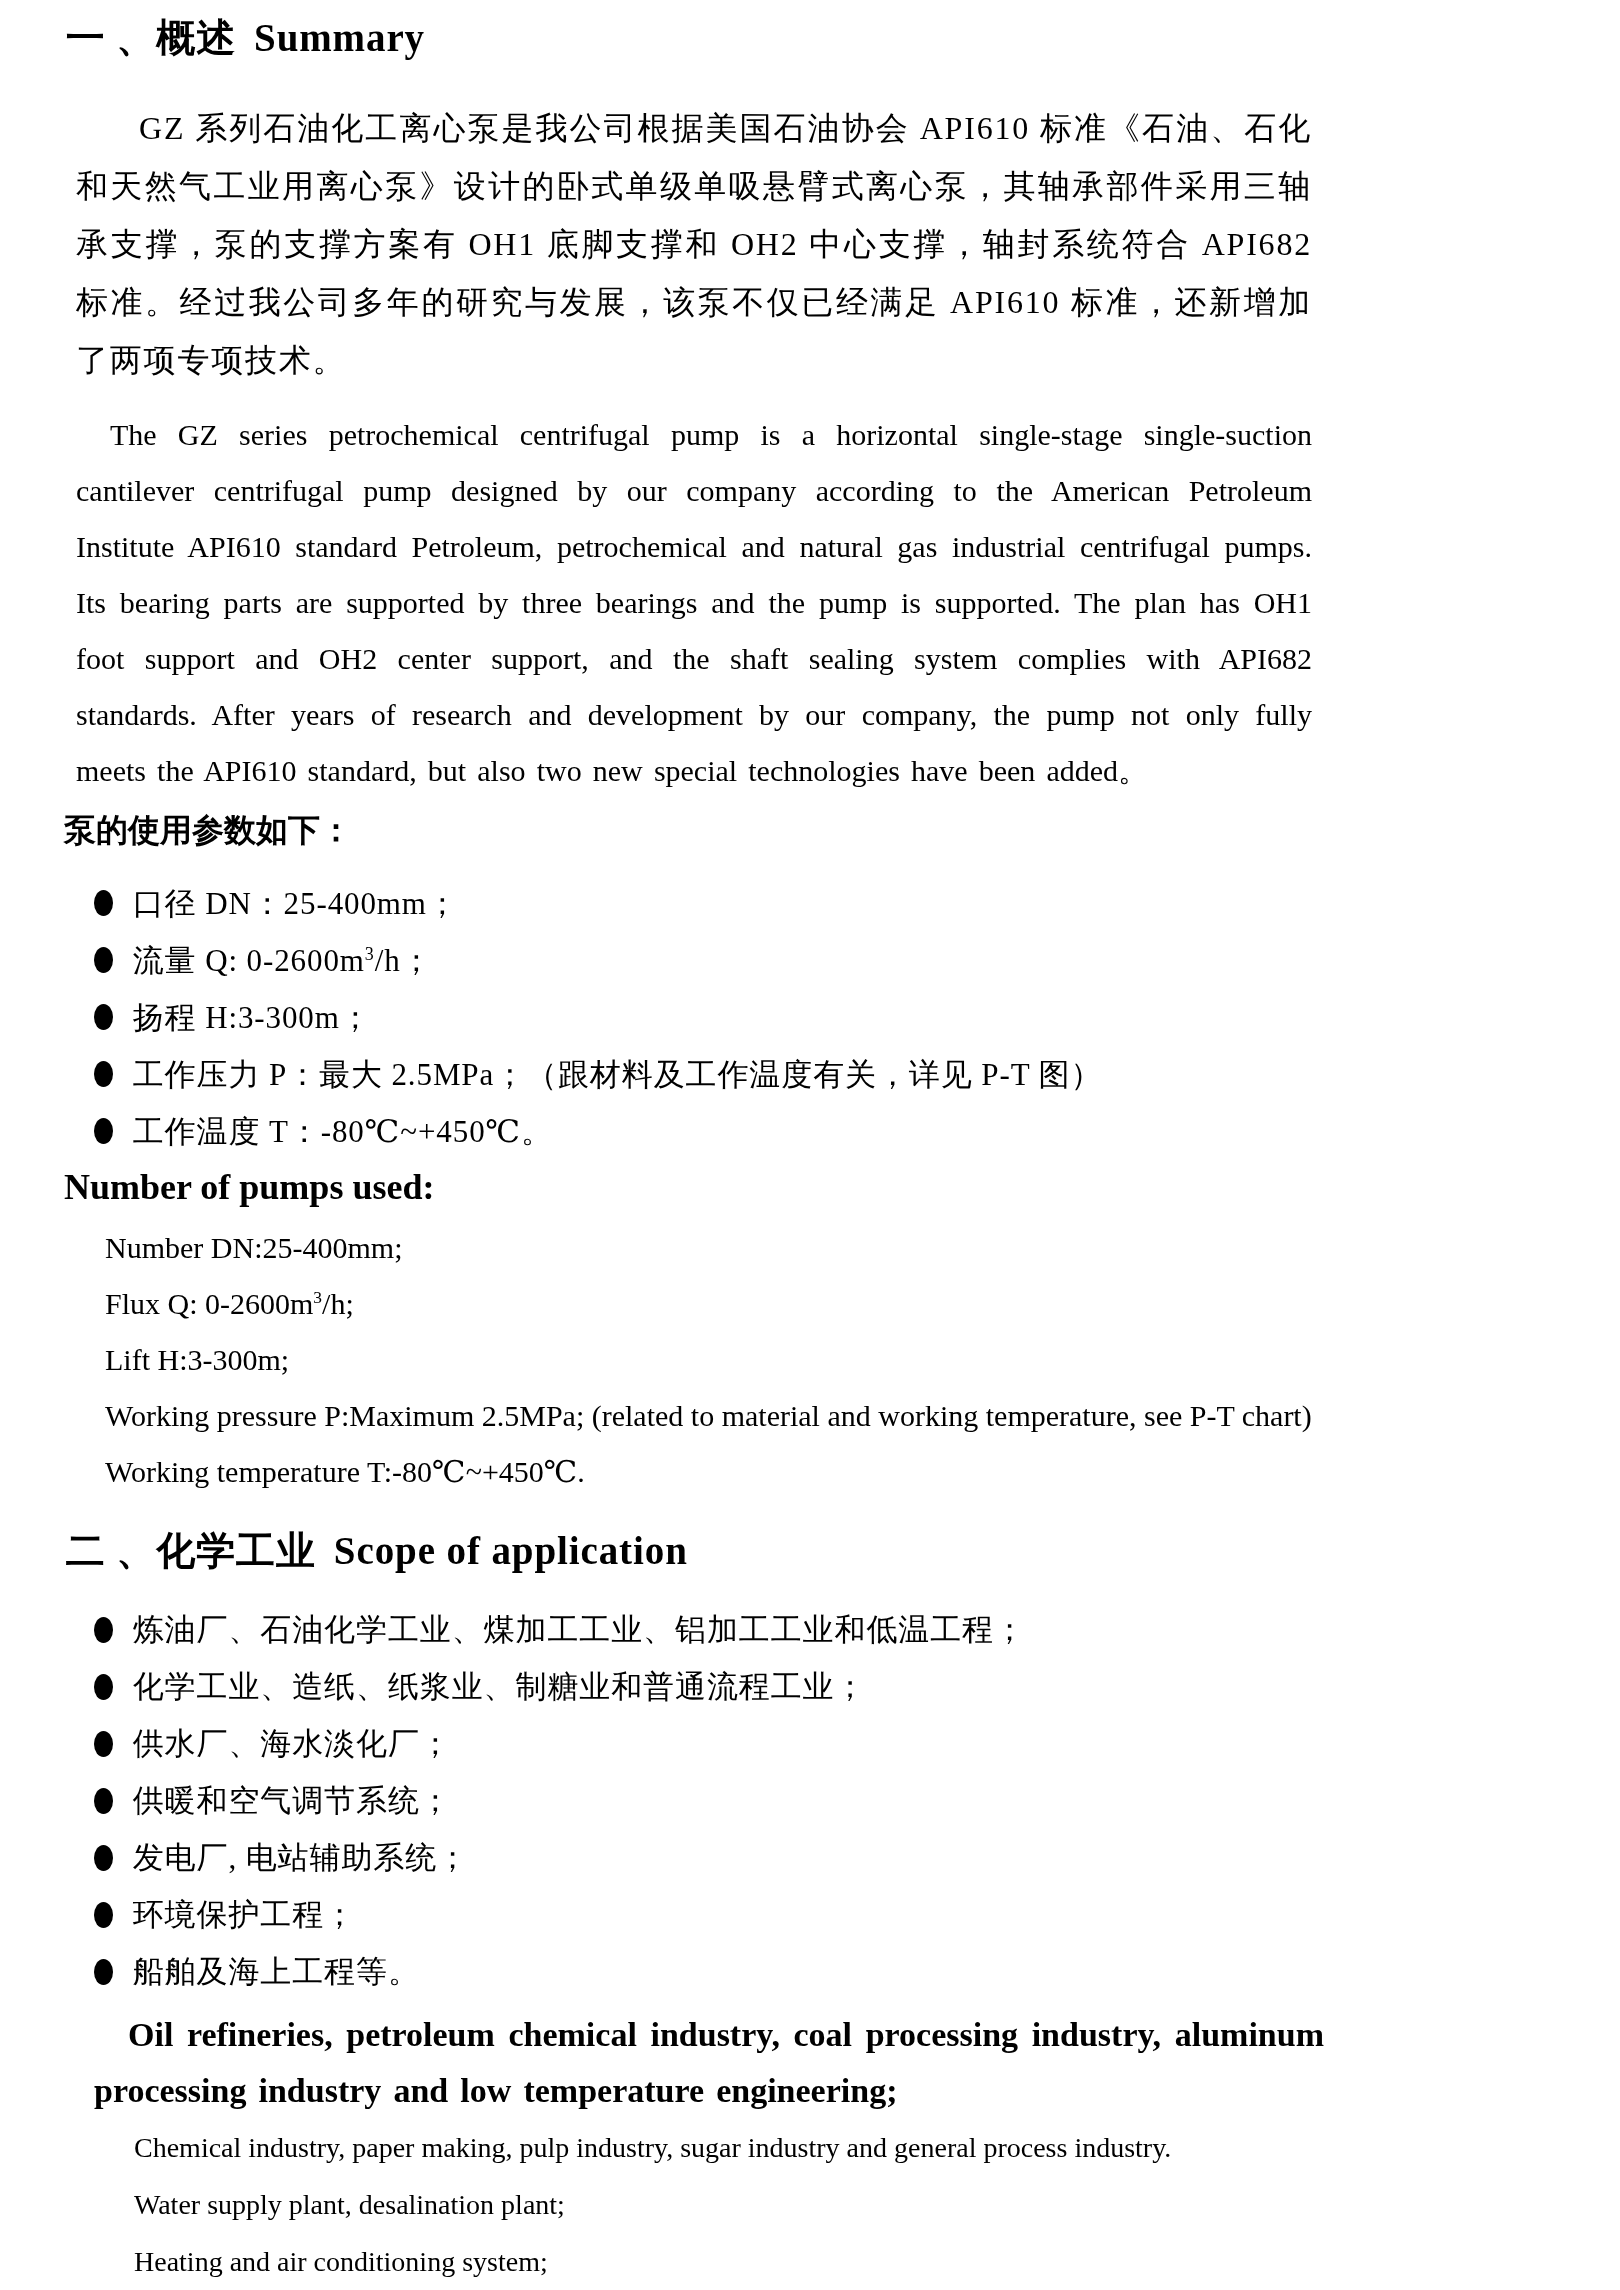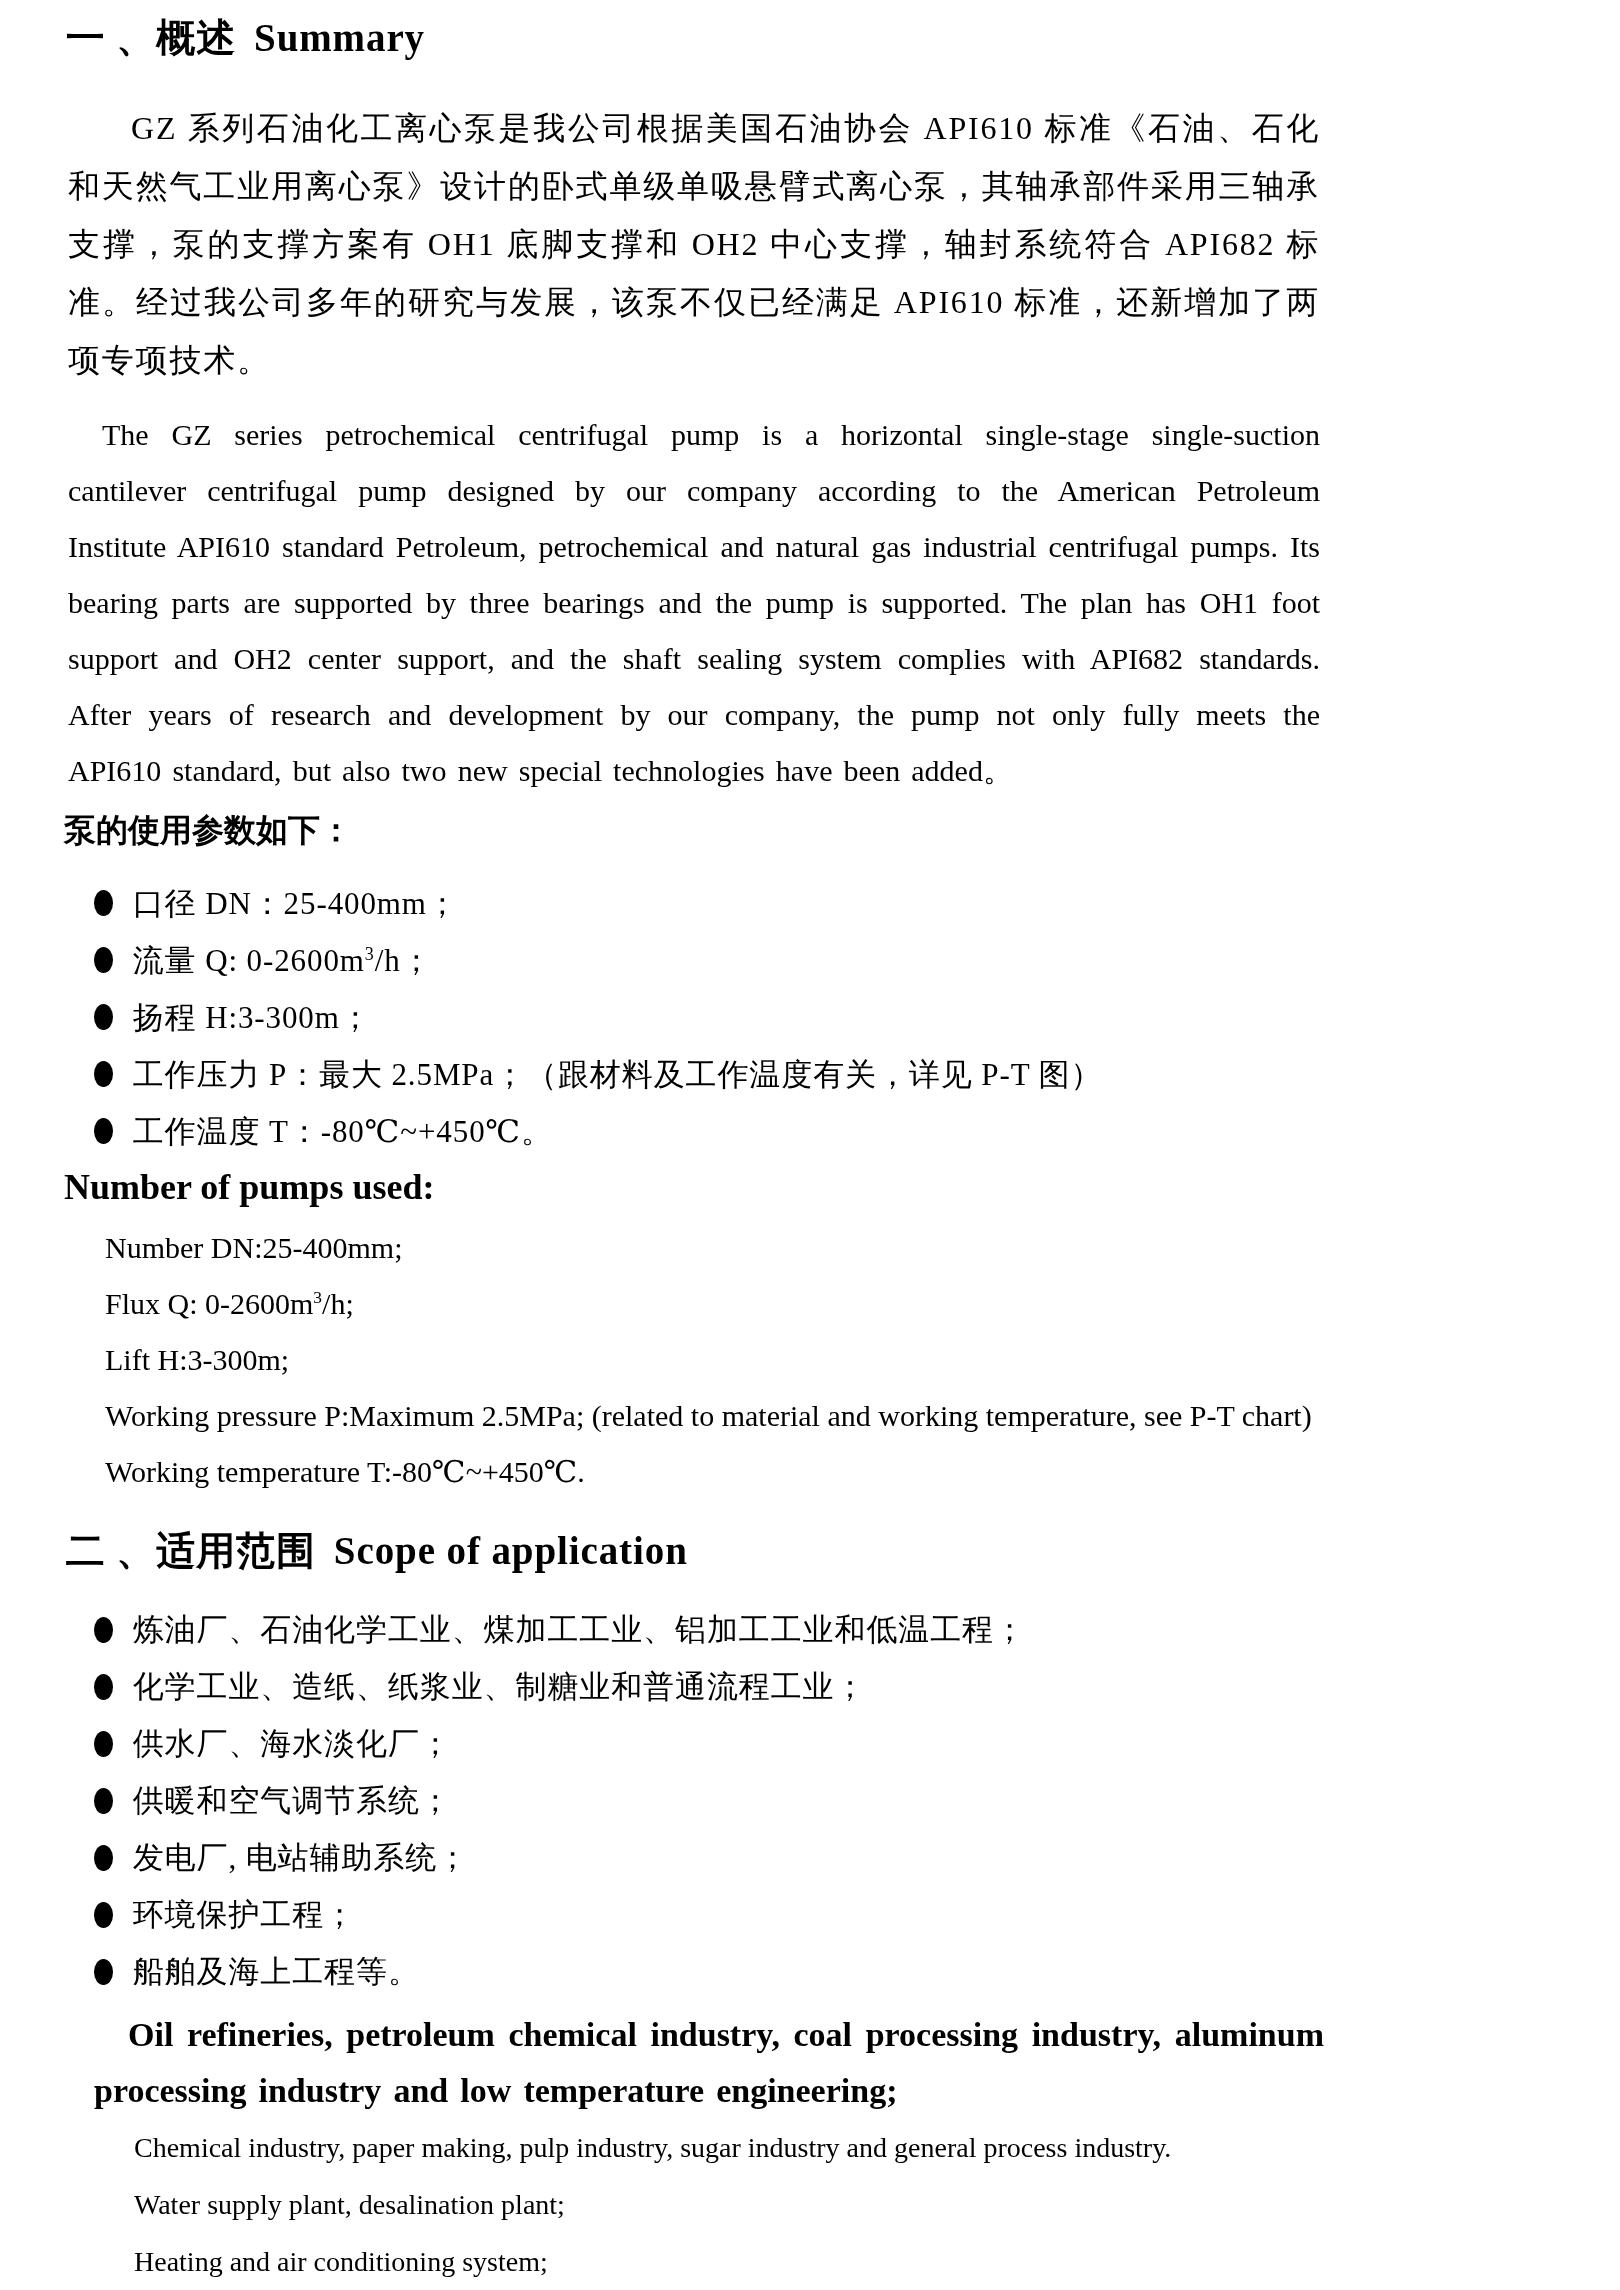--- a/index.html
+++ b/index.html
@@ -21,21 +21,21 @@
     margin: 0 0 38px 1.8px;
     font-size: 39px;
     line-height: 47px;
     font-weight: bold;
     letter-spacing: 0.9px;
   }
   h1.sec .h-en { margin-left: 18px; }
   h1.sec2 { margin-top: 27px; margin-bottom: 27px; }
 
   .para {
-    margin: 4px;
+    margin: 12px;
     text-align: justify;
   }
   .para.zh {
     font-size: 32px;
     line-height: 58px;
     letter-spacing: 1.8px;
     text-indent: 63px;
     margin-bottom: 18px;
   }
   .para.en {
@@ -141,21 +141,21 @@
   <p class="subhead en-bold">Number of pumps used:</p>
 
   <div class="en-params">
     <p>Number DN:25-400mm;</p>
     <p><span>Flux Q: 0-2600m</span><sup>3</sup><span>/h;</span></p>
     <p>Lift H:3-300m;</p>
     <p>Working pressure P:Maximum 2.5MPa; (related to material and working temperature, see P-T chart)</p>
     <p>Working temperature T:-80℃~+450℃.</p>
   </div>
 
-  <h1 class="sec sec2"><span class="h-zh">二 、适用范围</span><span class="h-en">Scope of application</span></h1>
+  <h1 class="sec sec2"><span class="h-zh">二 、化学工业</span><span class="h-en">Scope of application</span></h1>
 
   <ul class="bullets">
     <li class="bullet-row">
       <span class="dot"></span>
       <span class="btext">炼油厂、石油化学工业、煤加工工业、铝加工工业和低温工程；</span>
     </li>
     <li class="bullet-row">
       <span class="dot"></span>
       <span class="btext">化学工业、造纸、纸浆业、制糖业和普通流程工业；</span>
     </li>

